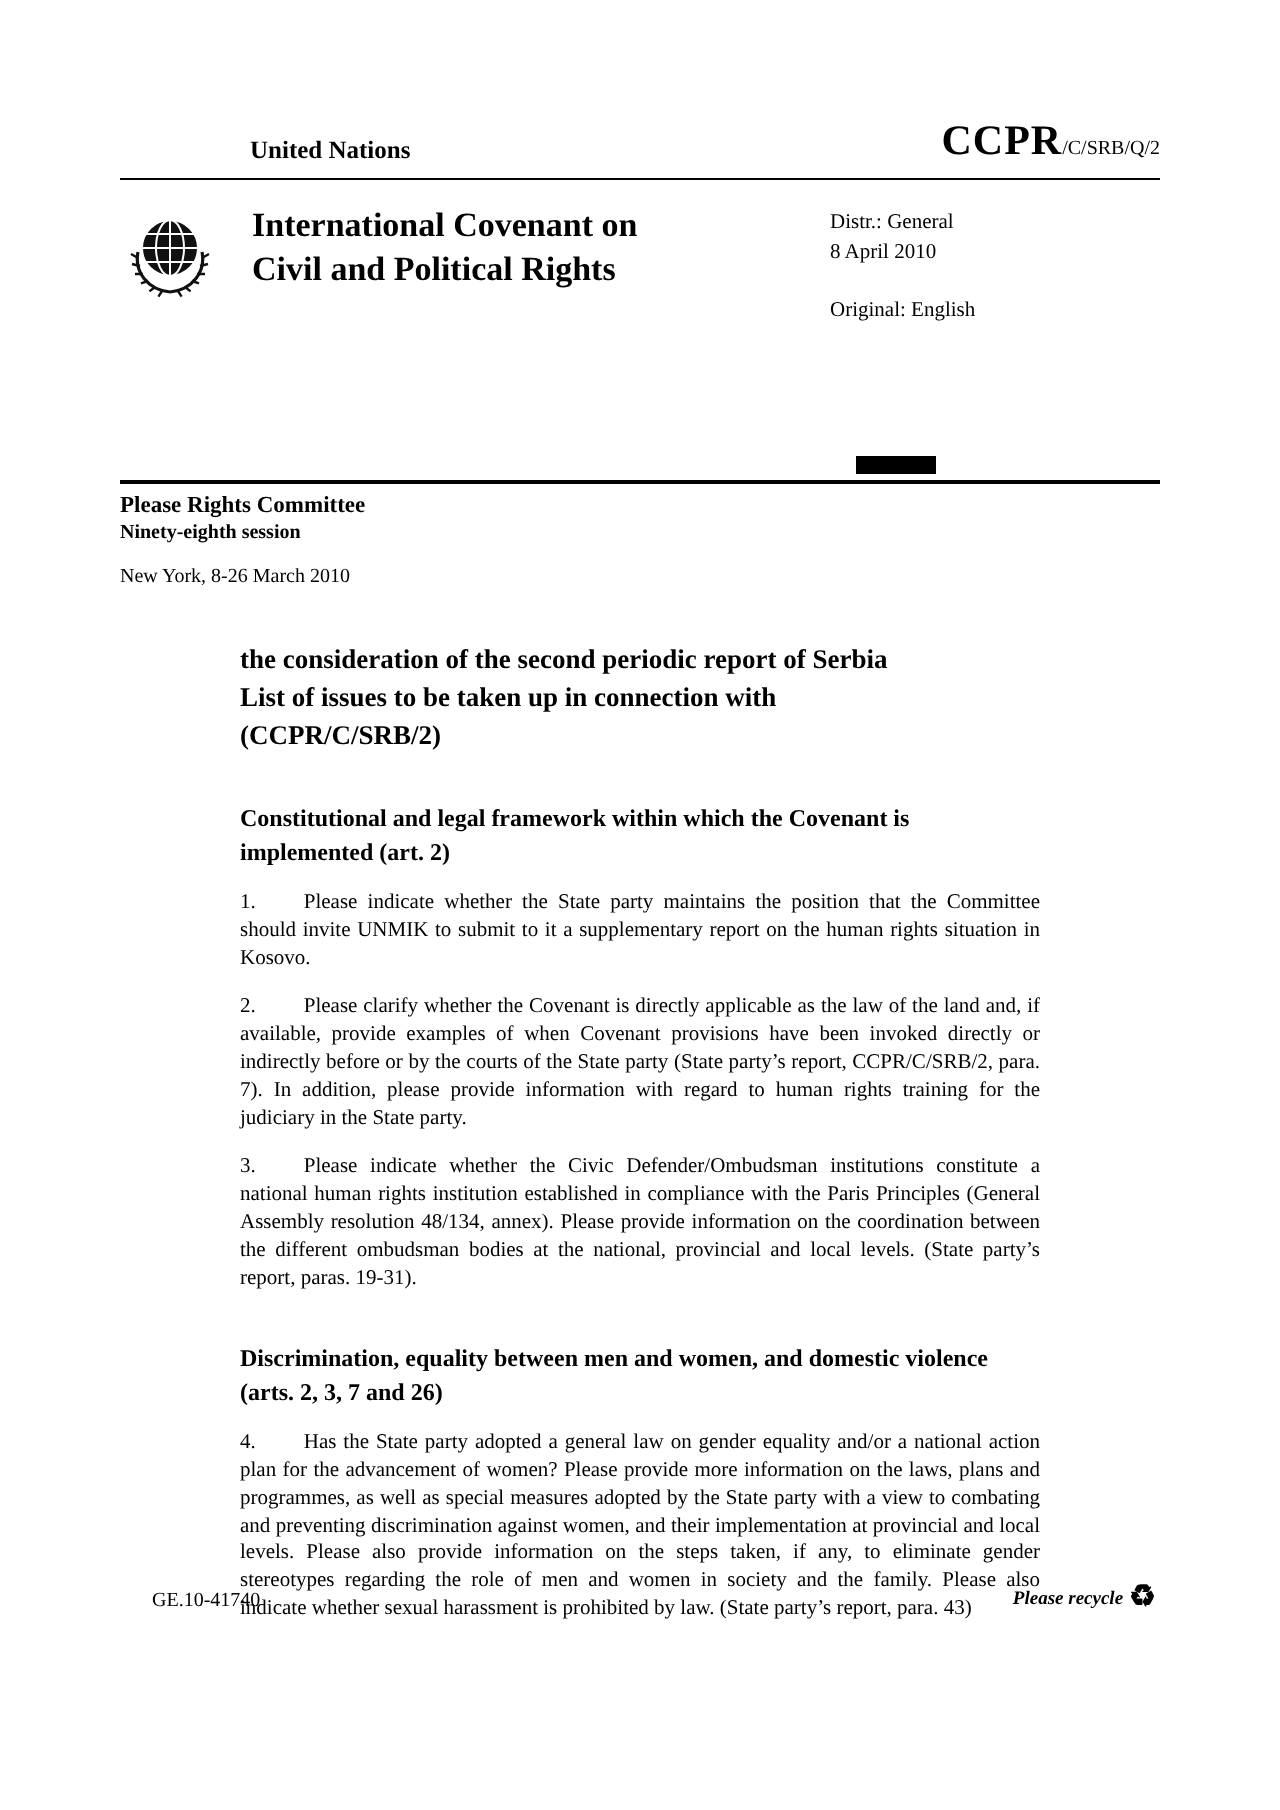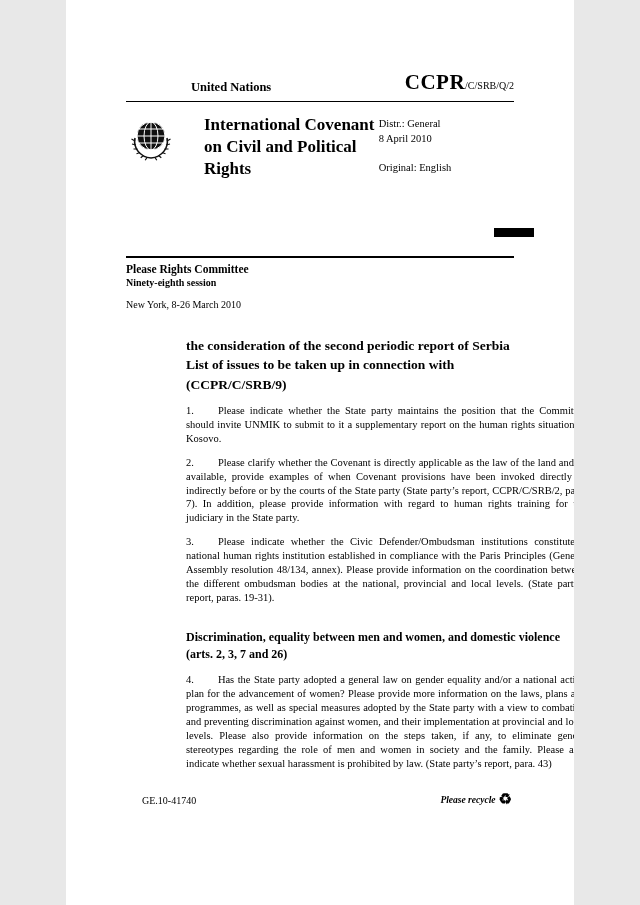--- a/index.html
+++ b/index.html
@@ -1,23 +1,23 @@
 <!DOCTYPE html>
 <html><head>
 <meta charset="utf-8">
 <style>
   * { margin:0; padding:0; box-sizing:border-box; }
   html,body { background:#e8e8e8; }
   body { font-family:"Liberation Serif", serif; color:#000; }
   .page {
     position:relative;
-    width:508px; height:905px;
+    width:640px; height:905px;
     margin:0 auto;
     background:#ffffff;
-    padding:12px 60px;
+    padding:0 60px;
     overflow:hidden;
   }
   
   .top-row {
     padding-top:58px;
     display:flex;
     justify-content:space-between;
     align-items:flex-end;
   }
   .org-name {
@@ -28,21 +28,21 @@
   .doc-symbol { white-space:nowrap; }
   .doc-symbol .main { font-weight:bold; font-size:21px; letter-spacing:0.5px; }
   .doc-symbol .suffix { font-size:10px; }
   .rule-thin { border-top:1px solid #000; margin-top:6px; }
   
   .masthead {
     margin-top:10px;
     display:flex;
     justify-content:space-between;
   }
-  .mast-left { display:flex;gap:12px; }
+  .mast-left { display:flex; }
   .emblem { width:50px; height:52px; flex:0 0 auto; margin-top:2px; }
   .covenant-title {
     font-weight:bold;
     font-size:17px;
     line-height:1.3;
     margin-left:16px;
     max-width:230px;
     margin-top:2px;
   }
   .distr-block { width:165px; font-size:10.5px; line-height:1.45; padding-top:4px; }
@@ -157,23 +157,24 @@
     <div class="committee-name">Please Rights Committee</div>
     <div class="committee-session">Ninety-eighth session</div>
     <div class="committee-venue">New York, 8-26 March 2010</div>
   </div>
 
   <div class="bodyblock">
 
     <div class="doc-title">
       <span>the consideration of the second periodic report of Serbia</span>
       <span>List of issues to be taken up in connection with</span>
-      <span>(CCPR/C/SRB/9)</span>
+      <span>(CCPR/C/SRB/2)</span>
     </div>
 
+    <div class="section-heading">Constitutional and legal framework within which the Covenant is implemented (art. 2)</div>
 
     <p class="para"><span class="pnum">1.</span><span class="ptab"></span><span>Please indicate whether the State party maintains the position that the Committee should invite UNMIK to submit to it a supplementary report on the human rights situation in Kosovo.</span></p>
 
     <p class="para"><span class="pnum">2.</span><span class="ptab"></span><span>Please clarify whether the Covenant is directly applicable as the law of the land and, if available, provide examples of when Covenant provisions have been invoked directly or indirectly before or by the courts of the State party (State party’s report, CCPR/C/SRB/2, para. 7). In addition, please provide information with regard to human rights training for the judiciary in the State party.</span></p>
 
     <p class="para"><span class="pnum">3.</span><span class="ptab"></span><span>Please indicate whether the Civic Defender/Ombudsman institutions constitute a national human rights institution established in compliance with the Paris Principles (General Assembly resolution 48/134, annex). Please provide information on the coordination between the different ombudsman bodies at the national, provincial and local levels. (State party’s report, paras. 19-31).</span></p>
 
     <div class="section-heading">Discrimination, equality between men and women, and domestic violence (arts. 2, 3, 7 and 26)</div>
 
     <p class="para"><span class="pnum">4.</span><span class="ptab"></span><span>Has the State party adopted a general law on gender equality and/or a national action plan for the advancement of women? Please provide more information on the laws, plans and programmes, as well as special measures adopted by the State party with a view to combating and preventing discrimination against women, and their implementation at provincial and local levels. Please also provide information on the steps taken, if any, to eliminate gender stereotypes regarding the role of men and women in society and the family. Please also indicate whether sexual harassment is prohibited by law. (State party’s report, para. 43)</span></p>

